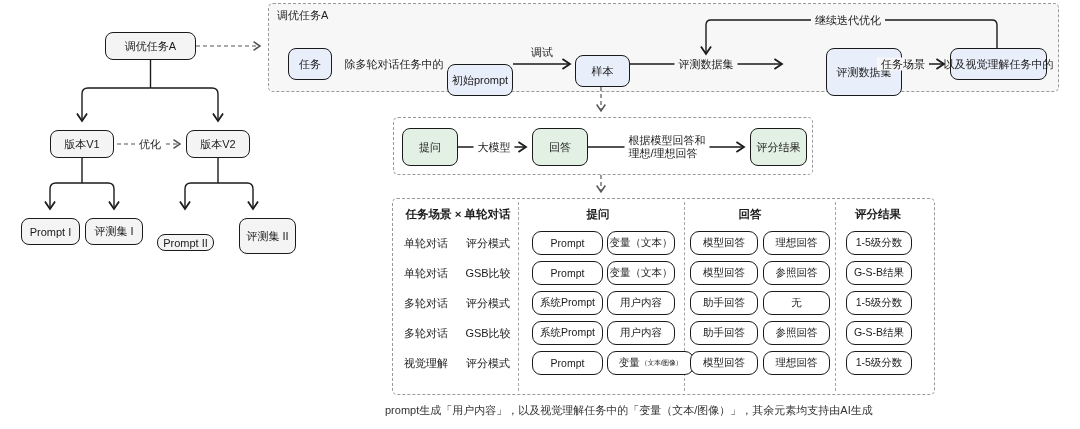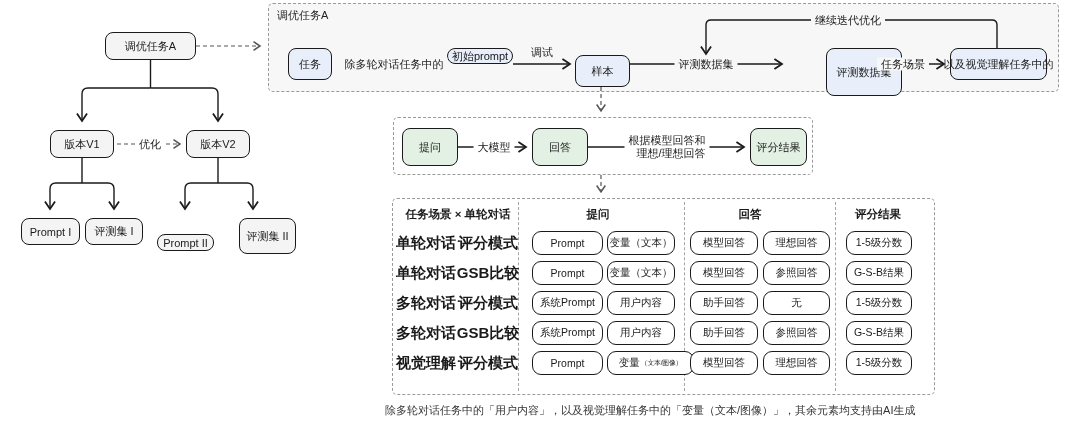--- a/index.html
+++ b/index.html
@@ -25,34 +25,34 @@
     display:flex;align-items:center;justify-content:center;
     font-size:11px;white-space:nowrap;background:#fff;
   }
   .node.blue{background:var(--blue-fill,#e8eefa);}
   .node.green{background:var(--green-fill,#e3f1e4);}
   .node.gray{background:var(--gray-fill,#f4f4f4);}
   
   .lbl{
     position:absolute;transform:translate(-50%,-50%);
     font-size:11px;line-height:13px;padding:0 4px;white-space:nowrap;
-    background:#fff;text-align:right;
+    background:#fff;text-align:left;
   }
   .lbl.on-gray{background:var(--container-fill,#f7f7f7);}
   
   .col-header{
     position:absolute;transform:translate(-50%,-50%);
     font-size:11.5px;font-weight:700;white-space:nowrap;background:#fff;padding:0 2px;
   }
   .vdivider{
     position:absolute;width:0;border-left:1.2px dashed #a5a5a5;
   }
   .rowlabel{
     position:absolute;transform:translate(-50%,-50%);
-    font-size:15px;white-space:nowrap;font-weight:bold;
+    font-size:11px;white-space:nowrap;
   }
   .pill{
     position:absolute;box-sizing:border-box;height:24px;
     border:1.5px solid var(--line,#1a1a1a);border-radius:9px;background:#fff;
     display:flex;align-items:center;justify-content:center;
     font-size:10.5px;white-space:nowrap;
   }
   .pill .sub{font-size:6.8px;margin-left:1px;letter-spacing:-0.2px;}
   .caption{
     position:absolute;font-size:11px;color:#333;white-space:nowrap;
@@ -113,21 +113,21 @@
 <div class="node gray" style="left:50px;top:130px;width:64px;height:28px;">版本V1</div>
 <div class="node gray" style="left:186px;top:130px;width:64px;height:28px;">版本V2</div>
 <div class="lbl" style="left:150px;top:144px;">优化</div>
 <div class="node gray" style="left:21px;top:218px;width:59px;height:27px;">Prompt I</div>
 <div class="node gray" style="left:85px;top:218px;width:58px;height:27px;">评测集 I</div>
 <div class="node gray" style="left:157px;top:218px;width:57px;height:17px;margin-top:16px;">Prompt II</div>
 <div class="node gray" style="left:239px;top:218px;width:57px;height:36px;">评测集 II</div>
 
 <div class="container-title" style="left:277px;top:8px;">调优任务A</div>
 <div class="node blue" style="left:288px;top:48px;width:44px;height:32px;">任务</div>
-<div class="node blue" style="left:447px;top:48px;width:66px;height:16px;">初始prompt</div>
+<div class="node blue" style="left:447px;top:64px;width:66px;height:32px;">初始prompt</div>
 <div class="node blue" style="left:575px;top:48px;width:55px;height:32px;margin-top:7px;">样本</div>
 <div class="node blue" style="left:826px;top:48px;width:76px;height:48px;">评测数据集</div>
 <div class="node blue" style="left:950px;top:48px;width:97px;height:32px;">以及视觉理解任务中的</div>
 <div class="lbl on-gray" style="left:394px;top:64px;">除多轮对话任务中的</div>
 <div class="lbl on-gray" style="left:542px;top:52px;">调试</div>
 <div class="lbl on-gray" style="left:706px;top:64px;">评测数据集</div>
 <div class="lbl on-gray" style="left:903px;top:64px;">任务场景</div>
 <div class="lbl on-gray" style="left:848px;top:20px;">继续迭代优化</div>
 
 <div class="node green" style="left:402px;top:128px;width:56px;height:38px;">提问</div>
@@ -184,13 +184,13 @@
 <div class="rowlabel" style="left:488px;top:363px;">评分模式</div>
 <div class="pill" style="left:532px;top:351px;width:71px;">Prompt</div>
 <div class="pill" style="left:607px;top:351px;width:87px;">
   <span>变量</span>
     <span class="sub">（文本/图像）</span>
 </div>
 <div class="pill" style="left:690px;top:351px;width:68px;">模型回答</div>
 <div class="pill" style="left:763px;top:351px;width:67px;">理想回答</div>
 <div class="pill" style="left:846px;top:351px;width:66px;">1-5级分数</div>
 
-<div class="caption" style="left:385px;top:403px;">除多轮对话任务中的「用户内容」，以及视觉理解任务中的「变量（文本/图像）」，其余元素均支持由AI生成</div>
+<div class="caption" style="left:385px;top:403px;">prompt生成「用户内容」，以及视觉理解任务中的「变量（文本/图像）」，其余元素均支持由AI生成</div>
 
 </body></html>

